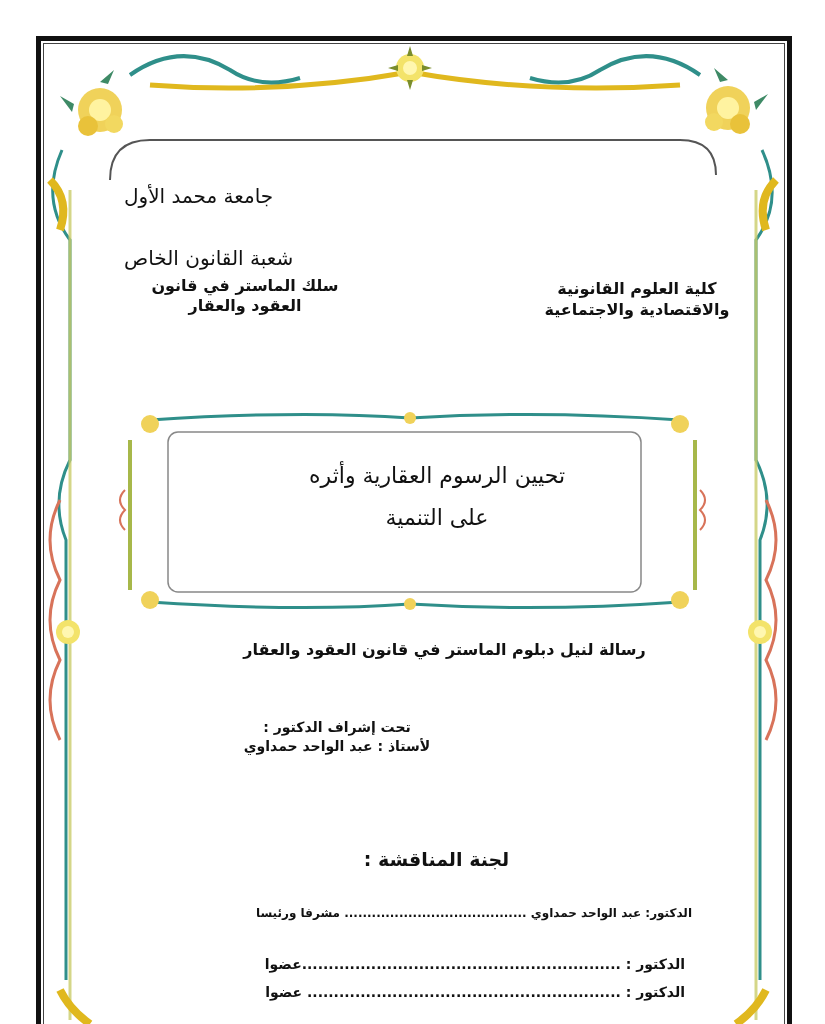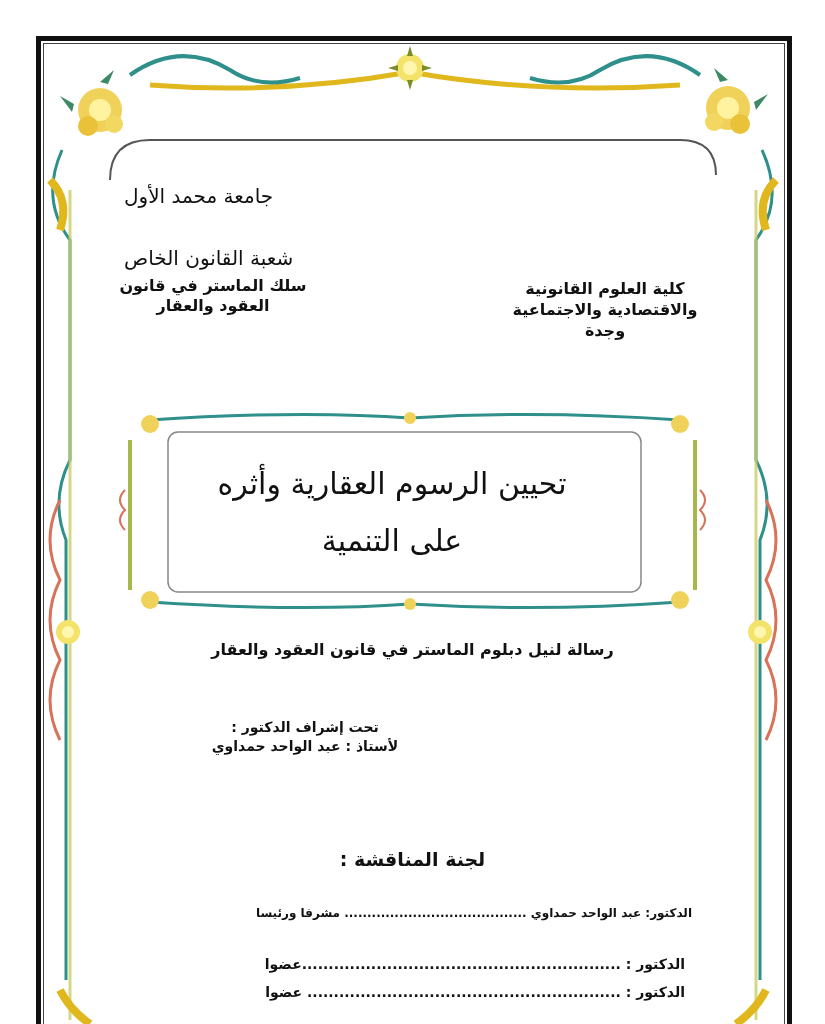--- a/index.html
+++ b/index.html
@@ -3,21 +3,21 @@
 <meta charset="utf-8">
 <style>
   html, body { margin:0; padding:0; background:#ffffff; }
   body { width:825px; height:1024px; position:relative; overflow:hidden; font-family:"DejaVu Sans", sans-serif; color:#111; }
   .page-frame { position:absolute; left:36px; top:36px; width:756px; height:1000px; border-left:5px solid #111; border-top:5px solid #111; border-right:5px solid #111; box-sizing:border-box; }
   .page-frame::after { content:""; position:absolute; left:2px; top:2px; right:2px; bottom:0; border-left:1px solid #444; border-top:1px solid #444; border-right:1px solid #444; }
   svg.ornament { position:absolute; left:0; top:0; }
   .txt { position:absolute; direction:rtl; white-space:nowrap;text-align:right; }
   .light { font-family:"DejaVu Sans", sans-serif; font-weight:normal; }
   .bold { font-family:"DejaVu Sans", sans-serif; font-weight:bold; }
-  .block { position:absolute; direction:rtl; text-align:center; line-height:1.25; }
+  .block { position:absolute; direction:rtl; text-align:center; line-height:1.25;margin-left:32px; }
 </style>
 </head>
 <body>
 
 <div class="page-frame"></div>
 
 <svg class="ornament" width="825" height="1024" viewBox="0 0 825 1024">
 
   <path d="M150 85 Q 280 95 410 72 Q 540 95 680 85" stroke="#e0b81e" stroke-width="5" fill="none"></path>
   <path d="M130 75 Q 180 40 230 70 Q 260 90 300 78" stroke="#2f8f8a" stroke-width="4" fill="none"></path>
@@ -98,34 +98,33 @@
 <div class="txt light" style="left:124px; top:184px; font-size:20px;">جامعة محمد الأول</div>
 <div class="txt light" style="left:124px; top:230px; font-size:20px;margin-top:16px;">شعبة القانون الخاص</div>
 <div class="block bold" style="left:118px; top:276px; width:190px; font-size:16px;">
   <div>سلك الماستر في قانون</div>
   <div>العقود والعقار</div>
 </div>
 
 <div class="block bold" style="left:500px; top:278px; width:210px; font-size:16px; line-height:1.32;">
   <div>كلية العلوم القانونية</div>
   <div>والاقتصادية والاجتماعية</div>
-  <div>وجدة</div>
 </div>
 
-<div class="block light" style="left:156px; top:455px; width:472px; font-size:30px; line-height:1.9;">
+<div class="block light" style="left:169px; top:455px; width:472px; font-size:22px; line-height:1.9;">
   <div>تحيين الرسوم العقارية وأثره</div>
   <div>على التنمية</div>
 </div>
 
 <div class="block bold" style="left:150px; top:640px; width:525px; font-size:16px;">رسالة لنيل دبلوم الماستر في قانون العقود والعقار</div>
 
 <div class="block bold" style="left:495px; top:718px; width:200px; font-size:14px; line-height:1.35;">
 </div>
 <div class="block bold" style="left:190px; top:718px; width:230px; font-size:14px; line-height:1.35;">
   <div>تحت إشراف الدكتور  :</div>
   <div>لأستاذ : عبد الواحد حمداوي</div>
 </div>
 
-<div class="block bold" style="left:300px; top:848px; width:225px; font-size:19px;">لجنة المناقشة :</div>
+<div class="block bold" style="left:292px; top:848px; width:225px; font-size:19px;">لجنة المناقشة :</div>
 
 <div class="txt bold" style="right:133px; top:906px; font-size:12px;">الدكتور: عبد الواحد حمداوي ........................................ مشرفا ورئيسا</div>
 <div class="txt bold" style="right:140px; top:956px; font-size:14px;">الدكتور :  ............................................................عضوا</div>
 <div class="txt bold" style="right:140px; top:984px; font-size:14px;">الدكتور :  ........................................................... عضوا</div>
 
 </body></html>

